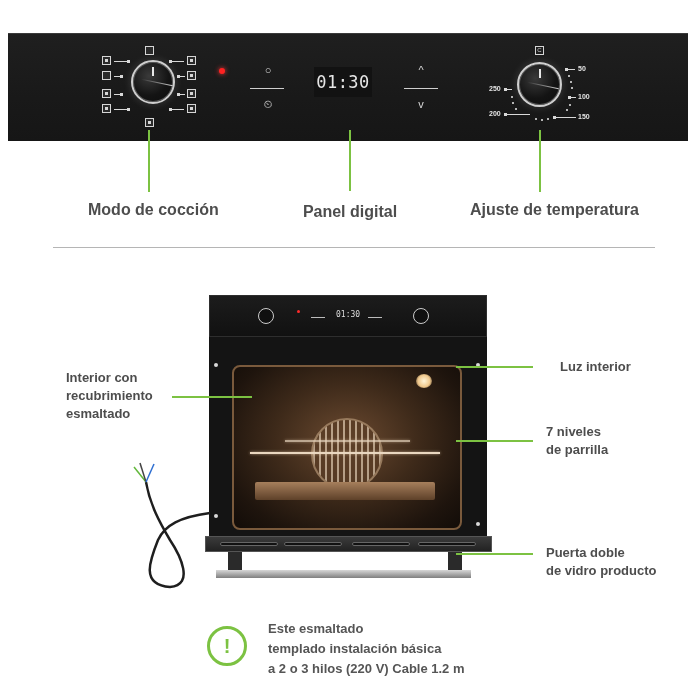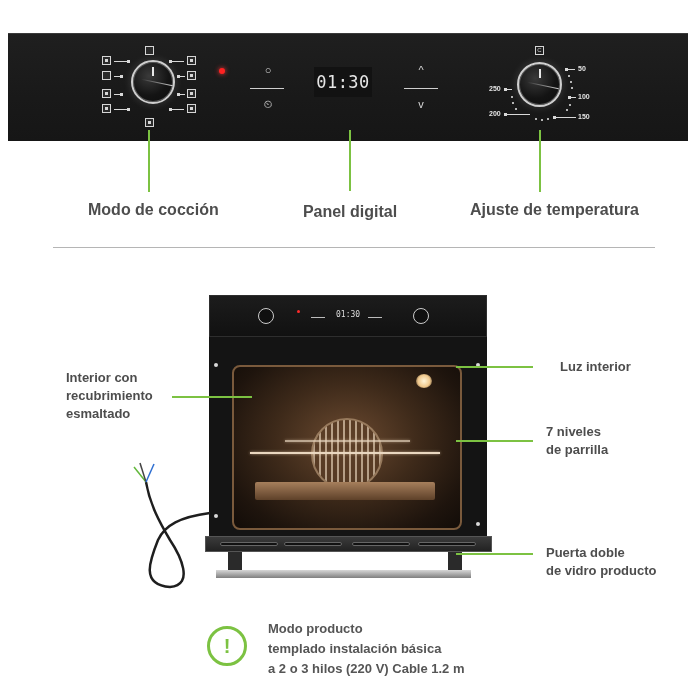--- a/index.html
+++ b/index.html
@@ -221,16 +221,16 @@
 </div>
 
 <div class="abs hline" style="left:456px; top:553px; width:77px;"></div>
 <div class="abs side-cap" style="left:546px; top:532px;margin-top:12px;">
   <div>Puerta doble</div>
   <div>de vidro producto</div>
 </div>
 
 <div class="abs warn-icon">!</div>
 <div class="abs notice">
-  <div>Modo producto</div>
+  <div>Este esmaltado</div>
   <div>templado instalación básica</div>
   <div>a 2 o 3 hilos (220 V) Cable 1.2 m</div>
 </div>
 
 </body></html>

